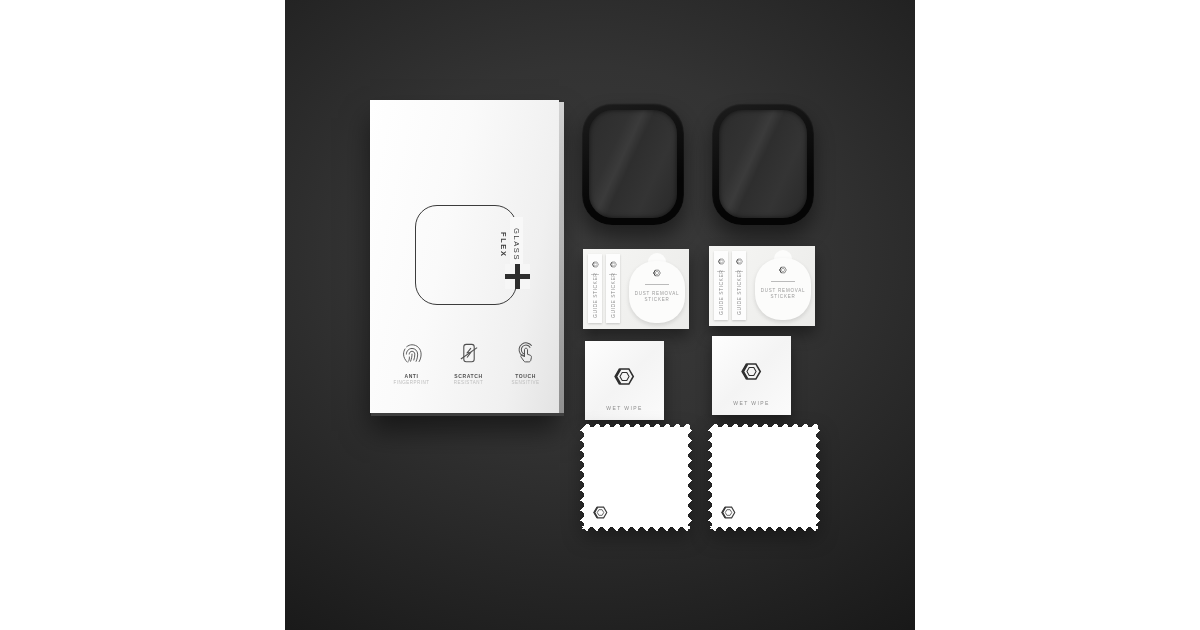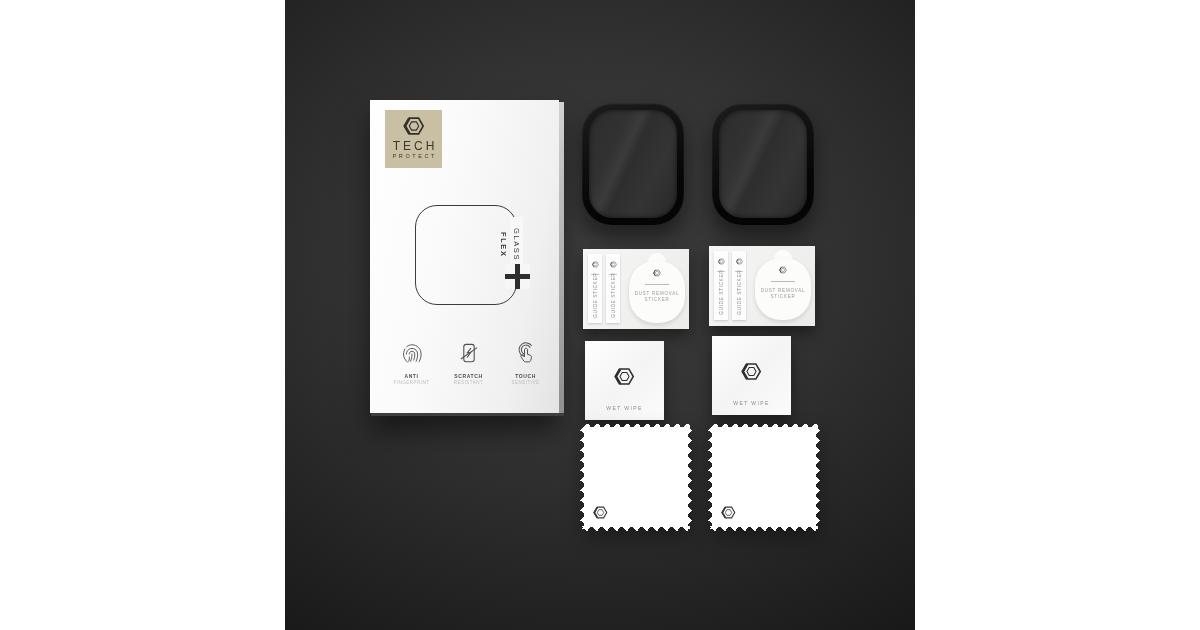--- a/index.html
+++ b/index.html
@@ -137,27 +137,20 @@
   </defs>
 </svg>
 
 <div class="stage">
   <div class="side-panel side-left"></div>
   <div class="side-panel side-right"></div>
 
   <div class="photo">
 
     <div class="box">
-      <div class="brand">
-        <svg class="hex">
-            <use href="#hexnut"></use>
-          </svg>
-        <div class="brand-line1">TECH</div>
-        <div class="brand-line2">PROTECT</div>
-      </div>
 
       <div class="watch-outline"></div>
       <div class="vname">
         <span class="glass">GLASS</span>
         <span> </span>
         <span class="flex">FLEX</span>
       </div>
       <div class="plus"></div>
 
       <div class="features">

